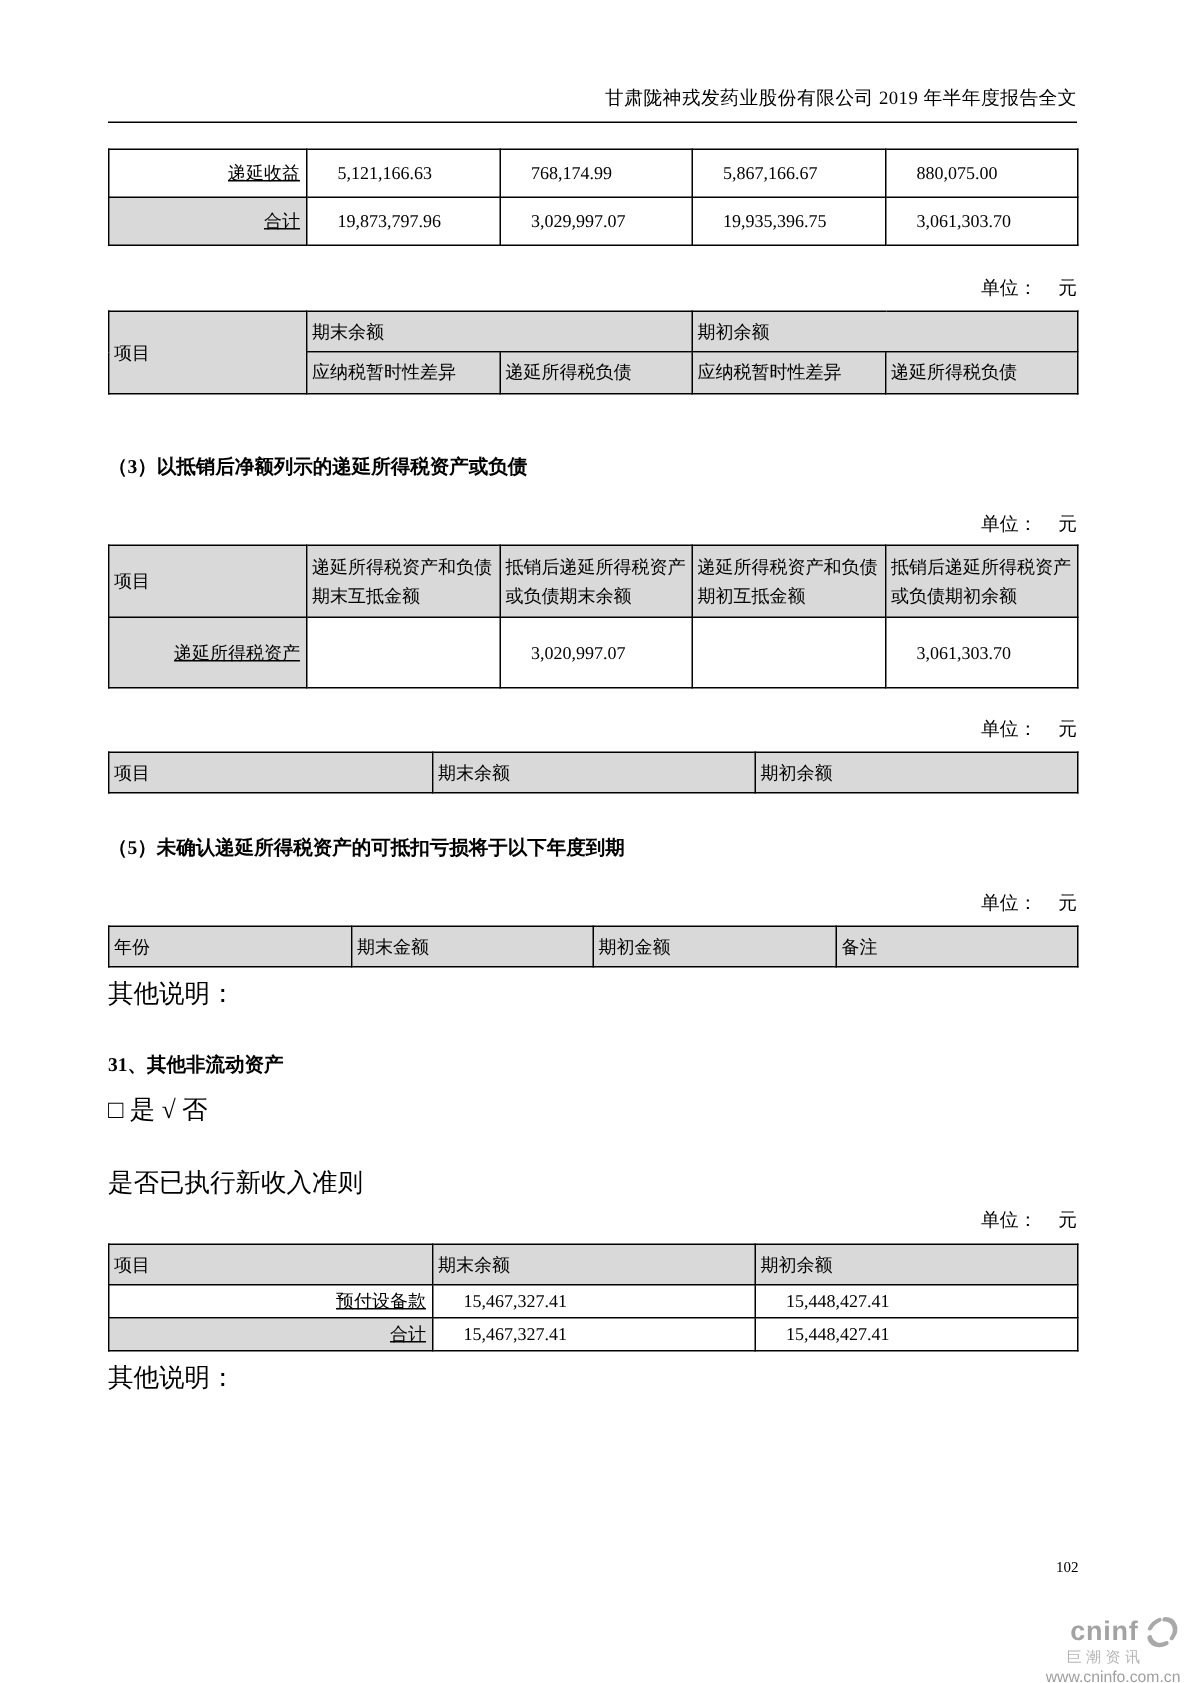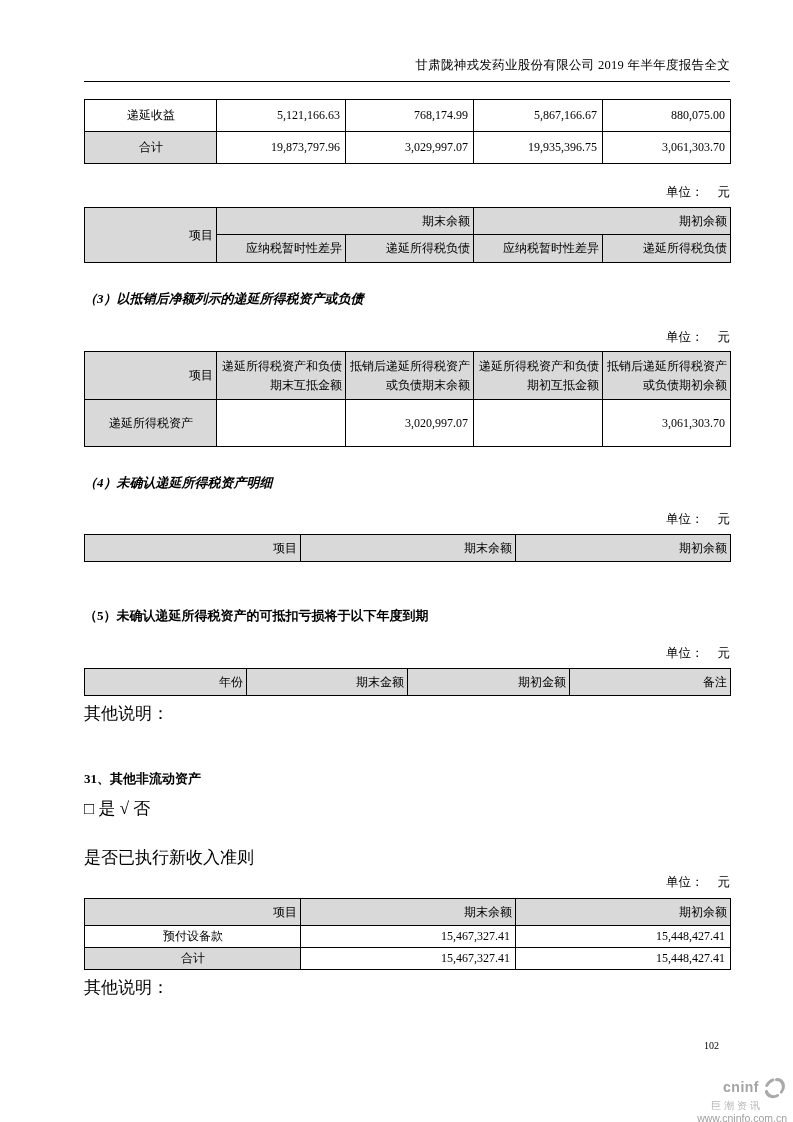--- a/index.html
+++ b/index.html
@@ -2,67 +2,67 @@
 <html><head>
 <meta charset="utf-8">
 <style>
   * { margin:0; padding:0; box-sizing:border-box; }
   html,body { background:#ffffff; }
   .page {
     position:relative; width:793px; height:1122px; background:#ffffff;
     font-family:"Liberation Serif","DejaVu Serif",serif; color:#000;
     overflow:hidden;
   }
-  .content { position:absolute; left:84px; top:0; width:646px; }
+  .content { position:absolute; left:72px; top:0; width:646px; }
 
   .doc-header {
     padding-top:57px; padding-bottom:7px; border-bottom:1.5px solid #000;
     text-align:right; font-size:12.5px; letter-spacing:0.3px;
   }
 
   table.tbl {
     width:646px; border-collapse:collapse; table-layout:fixed;
     border:1.5px solid #000; font-size:12px;
   }
   table.tbl td { border:1px solid #000; vertical-align:middle; overflow:hidden; }
-  td.hd { background:#d9d9d9; text-align:right; padding:2px 3px; }
-  td.lbl { text-align:center; padding:2px 4px 2px 5px; }
+  td.hd { background:#d9d9d9; text-align:left; padding:2px 3px; }
+  td.lbl { text-align:right; padding:2px 4px 2px 5px;text-decoration:underline; }
   td.lbl.gray { background:#d9d9d9; }
-  td.num { text-align:right; padding:2px 5px 2px 20px; }
+  td.num { text-align:left; padding:2px 5px 2px 20px; }
 
   .t1 td { height:32px; }
   .t2 tr.r1 td { height:27px; }
   .t2 tr.r2 td { height:28px; }
   .t3 tr.hrow td { height:48px; line-height:1.55; }
   .t3 tr.drow td { height:47px; }
   .t4 td, .t5 td { height:27px; }
   .t31 tr.hrow td { height:27px; }
   .t31 tr.drow td { height:16px; }
 
   .sec-title { font-weight:bold; font-size:13px; }
   .plain { font-size:17px; }
   .unit-line { text-align:right; font-size:12.5px; }
   .unit-line .uval { margin-left:14px; }
 
   .mt5{margin-top:5px;} .mt6{margin-top:6px;} .mt7{margin-top:7px;}
   .mt9{margin-top:9px;} .mt15{margin-top:15px;} .mt17{margin-top:17px;}
   .mt19{margin-top:19px;} .mt20{margin-top:20px;} .mt21{margin-top:21px;}
-  .mt26{margin-top:26px;} .mt27{margin-top:27px;font-style:italic;} .mt29{margin-top:45px;}
+  .mt26{margin-top:26px;} .mt27{margin-top:39px;} .mt29{margin-top:27px;}
 
   .page-number {
     position:absolute; top:1040px; right:74px; font-size:10px;
   }
   .logo {
     position:absolute; top:1077px; right:6px; text-align:right;
     color:#a9a9a9; line-height:1.1;
   }
   .logo-top { display:flex; align-items:center; justify-content:flex-end; }
   .logo-brand {
     font-family:"Liberation Sans","DejaVu Sans",sans-serif;
-    font-weight:bold; font-size:14px; letter-spacing:0.5px; color:#a3a3a3;
+    font-weight:bold; font-size:18px; letter-spacing:0.5px; color:#a3a3a3;
   }
   .logo-swirl { margin-left:2px; }
   .logo-cn {
     font-size:10px; letter-spacing:3px; color:#b5b5b5; margin:1px 24px 0 0;
   }
   .logo-url {
     font-family:"Liberation Sans","DejaVu Sans",sans-serif;
     font-size:10.5px; color:#9e9e9e; margin-top:2px;
   }
 </style>
@@ -151,21 +151,20 @@
         <tr class="drow">
           <td class="lbl gray">递延所得税资产</td>
           <td class="num"></td>
           <td class="num">3,020,997.07</td>
           <td class="num"></td>
           <td class="num">3,061,303.70</td>
         </tr>
       </tbody>
     </table>
 
-    <div class="sec-title mt27">（4）未确认递延所得税资产明细</div>
     <div class="unit-line mt19">
       <span>单位：</span><span class="uval">元</span>
     </div>
     <table class="tbl t4 mt6">
       <colgroup>
           <col style="width:216px">
           <col style="width:215px">
           <col style="width:215px">
         </colgroup>
       <tbody>

